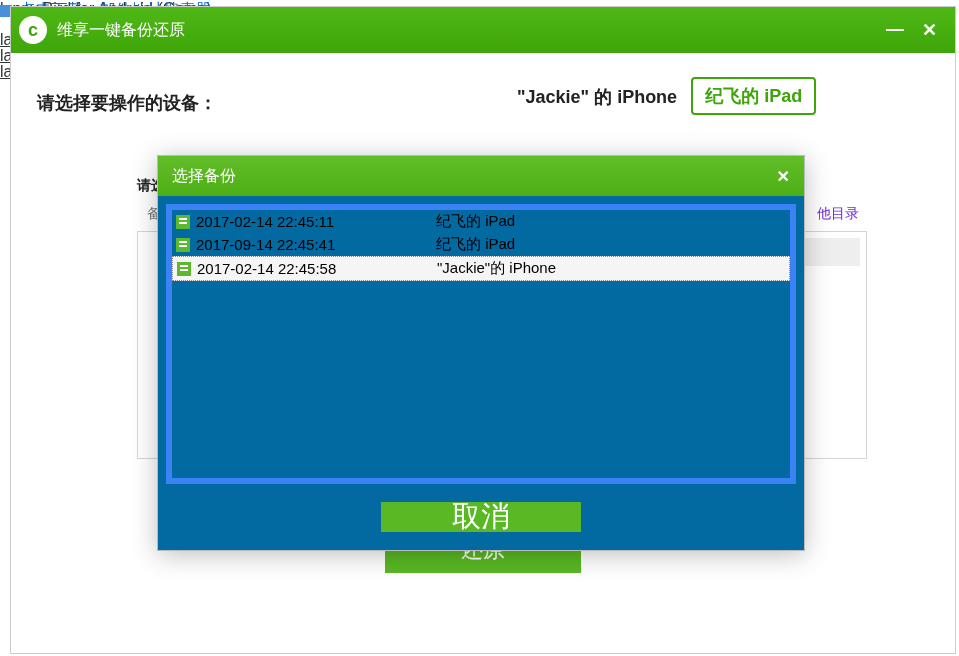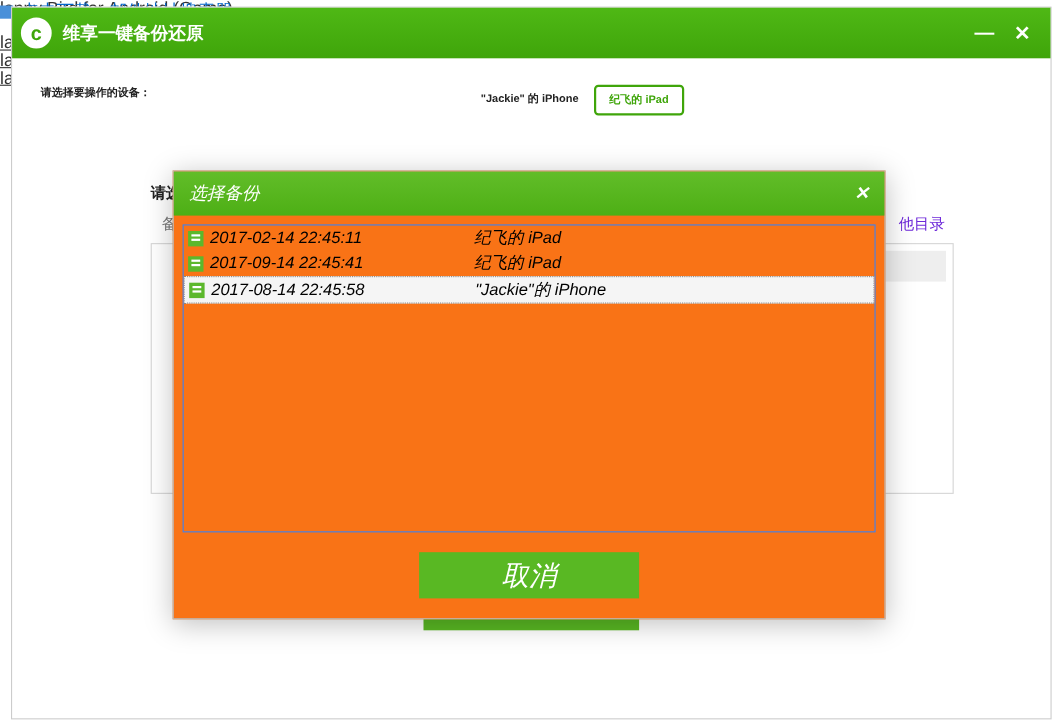--- a/index.html
+++ b/index.html
@@ -28,30 +28,30 @@
     padding: 0 8px;
   }
   .logo-circle {
     width: 28px; height: 28px;
     border-radius: 50%;
     background: #fff;
     display: flex; align-items: center; justify-content: center;
     margin-right: 10px;
   }
   .logo-inner { color: #3fa50a; font-weight: bold; font-size: 18px;}
-  .titlebar-title { font-size: 16px; font-weight: 700; flex: 1; }
+  .titlebar-title { font-size: 16px; font-weight: 400; flex: 1; }
   .titlebar-controls { display: flex; gap: 18px; padding-right: 10px;}
   .titlebar-controls span { font-size: 18px; font-weight: bold; cursor: pointer; }
 
   .main-body { flex: 1; position: relative; padding: 0 26px; }
 
   .device-row {
-    display: flex; align-items: flex-start;
+    display: flex; align-items: flex-end;
     padding: 24px 0 18px 0;
-    font-size: 10px;
+    font-size: 18px;
     font-weight: bold;
     color: #222;
   }
   .device-label { margin-right: 60px; }
   .device-inactive { margin-right: 14px; padding: 6px 0;}
   .device-active {
     border: 2px solid #3fa50a;
     border-radius: 4px;
     color: #3fa50a;
     padding: 5px 12px;
@@ -86,40 +86,39 @@
     color: #fff;
     font-size: 22px;
     display: flex; align-items: center; justify-content: center;
   }
 
   
   .modal {
     position: absolute;
     left: 146px; top: 102px;
     width: 648px;
-    background: #f97316;
+    background: #0369a1;
     box-shadow: 0 4px 24px rgba(0,0,0,0.25);
     border: 1px solid #bbb;
     z-index: 10;
-    font-style: italic;
   }
   .modal-header {
     background: #55b21c;
     background: linear-gradient(#62bd29,#4daf15);
     color: #fff;
     height: 40px;
     display: flex; align-items: center;
     padding: 0 14px;
     font-size: 16px;
   }
   .modal-header .spacer { flex:1; }
   .modal-close { font-size: 16px; font-weight: bold; cursor: pointer; }
 
   .backup-list {
-    border: 1px solid #3b82f6;
+    border: 6px solid #3b82f6;
     margin: 8px;
     height: 280px;
     overflow: auto;
     font-size: 15px;
   }
   .backup-row {
     display: flex;
     align-items: center;
     padding: 2px 4px;
     cursor: pointer;
@@ -144,24 +143,24 @@
   .backup-time { width: 240px; }
   .backup-device { flex:1; }
 
   .modal-buttons {
     display: flex;
     justify-content: center;
     gap: 34px;
     padding: 10px 0 18px 0;
   }
   .modal-buttons .btn {
-    width: 200px; height: 42px;
+    width: 200px; height: 30px;
     background: #59b823;
     color: #fff;
-    font-size: 25px;
+    font-size: 29px;
     display: flex; align-items: center; justify-content: center;
     cursor: pointer;
   }
 </style>
 </head>
 <body>
 
 <div class="bg-text" style="left:0; top:0;">lappy Bird for Android (Game)</div>
 <div class="bg-text" style="left:446; top:0;">
   <span class="bg-icon"></span>
@@ -218,21 +217,21 @@
             <span class="backup-time">2017-02-14 22:45:11</span>
             <span class="backup-device">纪飞的 iPad</span>
           </div>
           <div class="backup-row">
             <span class="doc-icon"></span>
             <span class="backup-time">2017-09-14 22:45:41</span>
             <span class="backup-device">纪飞的 iPad</span>
           </div>
           <div class="backup-row selected">
             <span class="doc-icon"></span>
-            <span class="backup-time">2017-08-14 22:45:58</span>
+            <span class="backup-time">2017-02-14 22:45:58</span>
             <span class="backup-device">"Jackie"的 iPhone</span>
           </div>
         </div>
       <div class="modal-buttons">
         <div class="btn">取消</div>
       </div>
     </div>
 
   </div>
 </div>

